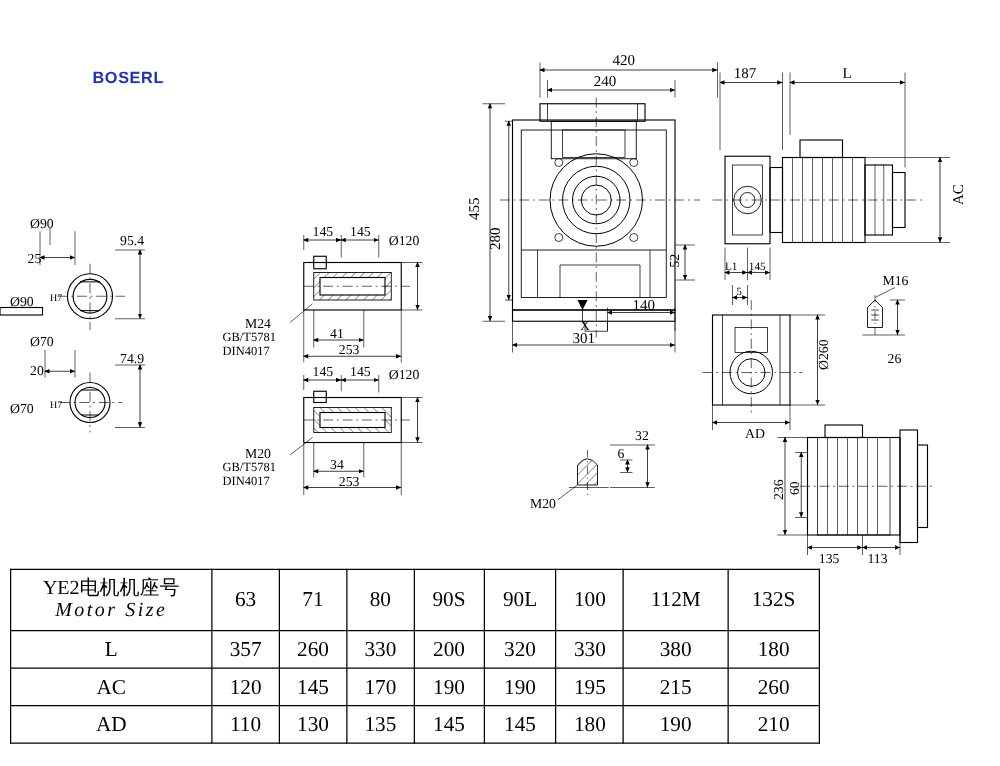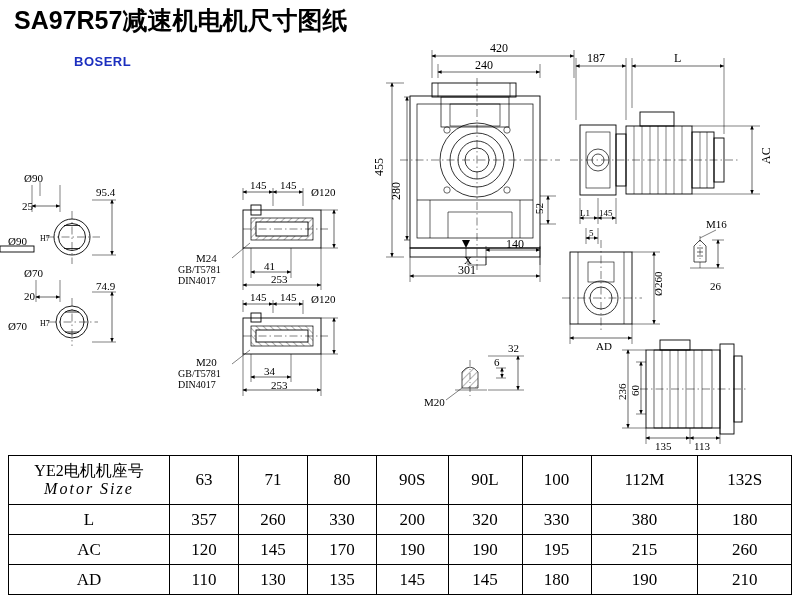--- a/index.html
+++ b/index.html
@@ -46,21 +46,21 @@
     left: 0;
     top: 0;
     width: 800px;
     height: 613px;
   }
   
   #spec-table {
     position: absolute;
     left: 8px;
     top: 455px;
-    width: 784px;
+    width: 648px;
     border-collapse: collapse;
     font-family: "Liberation Serif", serif;
     font-size: 17px;
     text-align: center;
   }
   #spec-table td, #spec-table th {
     border: 1px solid #000;
     padding: 2px 0;
     font-weight: normal;
   }
@@ -85,21 +85,20 @@
     display: block;
     letter-spacing: 2px;
     font-style: italic;
   }
 </style>
 </head>
 <body>
 
 <div class="page">
 
-  <div id="title">SA97R57减速机电机尺寸图纸</div>
   <div id="logo">BOSERL</div>
 
   <svg id="drawing" viewBox="0 0 800 613" xmlns="http://www.w3.org/2000/svg">
     <defs>
       <marker id="ar" markerWidth="8" markerHeight="8" refX="7" refY="3" orient="auto">
         <path d="M0,0 L7,3 L0,6 z" fill="#000"></path>
       </marker>
       <marker id="arS" markerWidth="8" markerHeight="8" refX="1" refY="3" orient="auto">
         <path d="M7,0 L0,3 L7,6 z" fill="#000"></path>
       </marker>

